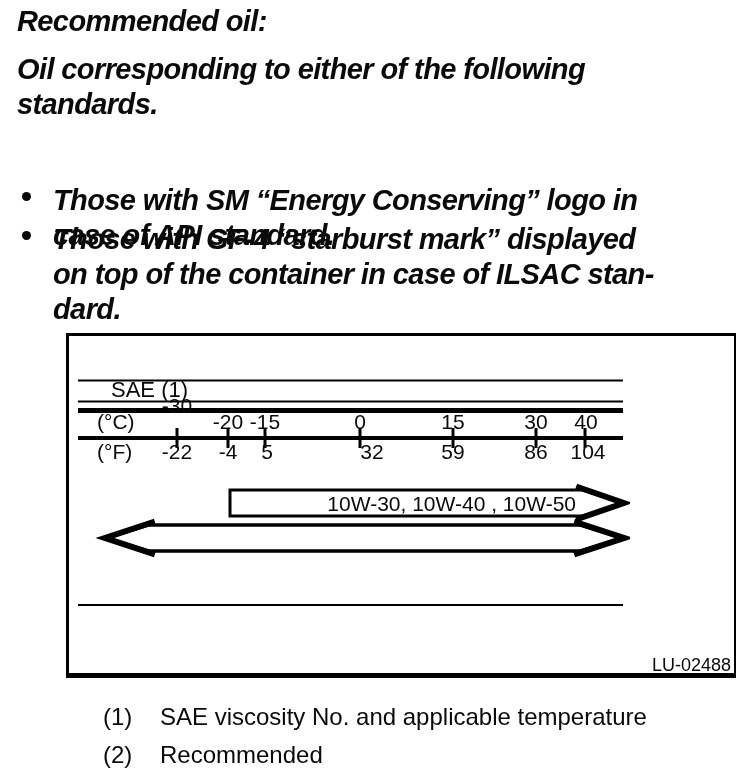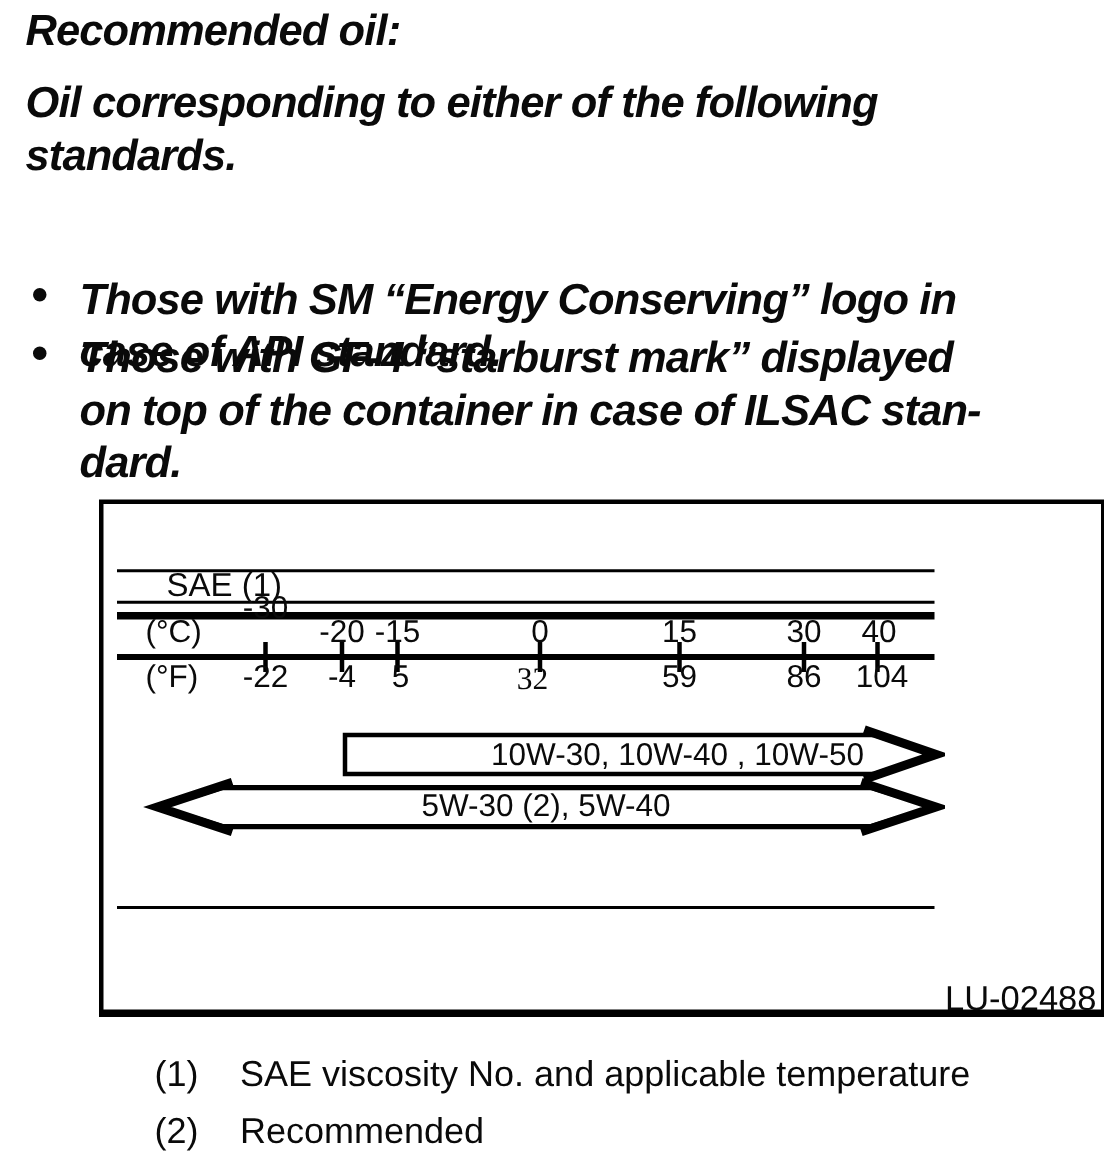--- a/index.html
+++ b/index.html
@@ -35,21 +35,21 @@
     background:#fff;
   }
   .diagram-box svg { position:absolute; left:0; top:0; }
   .dtext {
     position:absolute;
     font-size:21px; line-height:24px;
     color:#0a0a0a; white-space:nowrap;
   }
   .tnum { transform:translateX(-50%); }
   .sae-label { font-size:22px; }
-  .fig-code { font-size:23px; }
+  .fig-code { font-size:18px; }
 
   
   .footnote { position:absolute; font-size:24px; line-height:30px; color:#0a0a0a; }
   .fn-num  { position:absolute; left:103px; top:0; }
   .fn-text { position:absolute; left:160px; top:0; white-space:nowrap; }
 </style>
 </head>
 <body>
 
 <div class="page">
@@ -112,27 +112,26 @@
     <span class="dtext tnum" style="left:196px; top:74px;">-15</span>
     <span class="dtext tnum" style="left:291px; top:74px;">0</span>
     <span class="dtext tnum" style="left:384px; top:74px;">15</span>
     <span class="dtext tnum" style="left:467px; top:74px;">30</span>
     <span class="dtext tnum" style="left:517px; top:74px;">40</span>
 
     <span class="dtext" style="left:28px; top:104px;">(°F)</span>
     <span class="dtext tnum" style="left:108px; top:104px;">-22</span>
     <span class="dtext tnum" style="left:159px; top:104px;">-4</span>
     <span class="dtext tnum" style="left:198px; top:104px;">5</span>
-    <span class="dtext tnum" style="left:286px; top:104px;font-family:Liberation Serif, serif;">32</span>
+    <span class="dtext tnum" style="left:303px; top:104px;">32</span>
     <span class="dtext tnum" style="left:384px; top:104px;">59</span>
     <span class="dtext tnum" style="left:467px; top:104px;">86</span>
     <span class="dtext tnum" style="left:519px; top:104px;">104</span>
 
     <div class="dtext" style="left:165px; top:156px; width:342px; text-align:right;">10W-30, 10W-40 , 10W-50</div>
-    <div class="dtext" style="left:80px; top:190px; width:430px; text-align:center;">5W-30 (2), 5W-40</div>
 
     <span class="dtext fig-code" style="right:3px; top:317px;">LU-02488</span>
   </div>
 
   <div class="footnote" style="left:0; top:702px; width:736px; height:30px;">
     <span class="fn-num">(1)</span>
     <span class="fn-text">SAE viscosity No. and applicable temperature</span>
   </div>
   <div class="footnote" style="left:0; top:740px; width:736px; height:30px;">
     <span class="fn-num">(2)</span>

